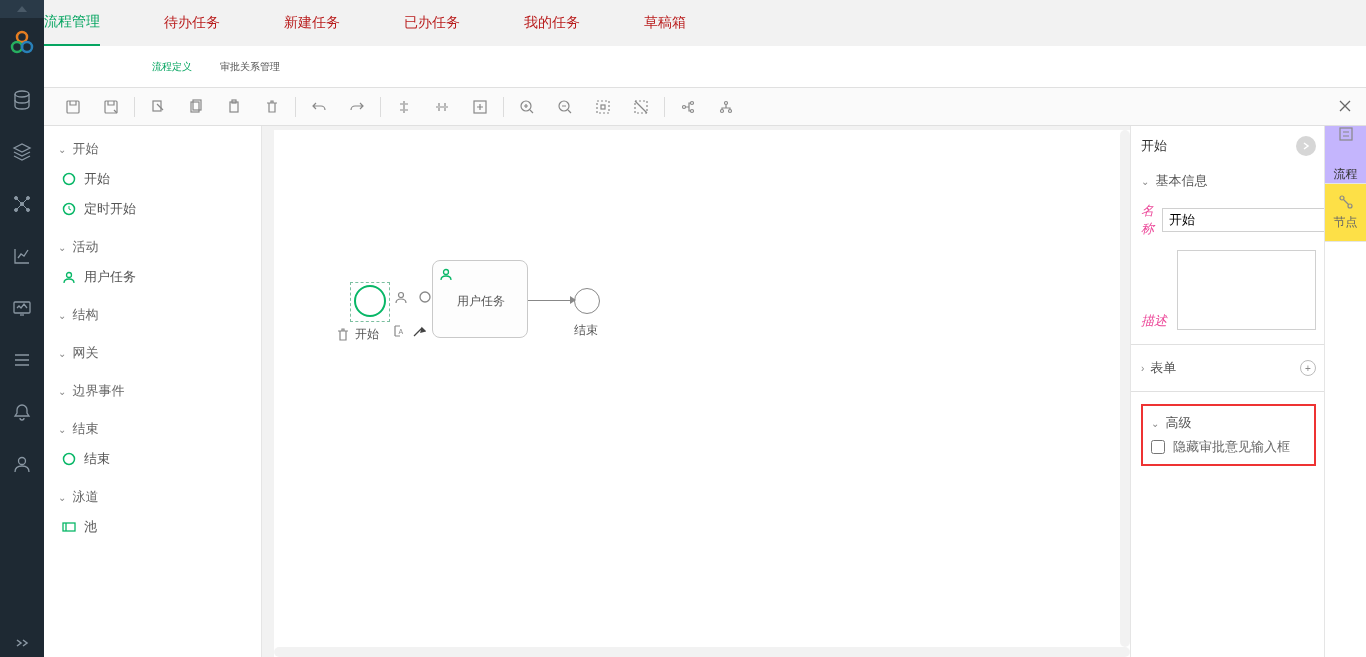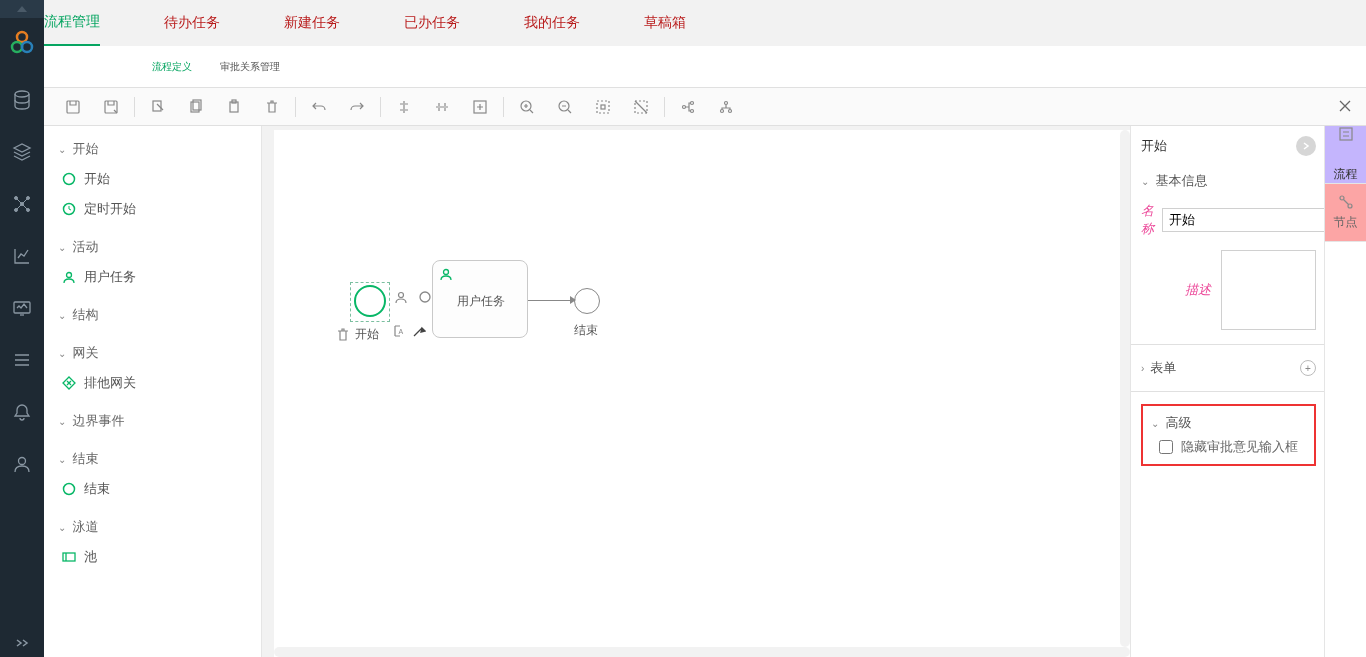--- a/index.html
+++ b/index.html
@@ -77,26 +77,26 @@
 .props-header .ttl { color: #333; font-weight: normal; }
 .props-header .tog { width: 20px; height: 20px; border-radius: 50%; background: #d6d6d6; display: flex; align-items: center; justify-content: center; cursor: pointer; }
 .sec-h { display: flex; align-items: center; gap: 6px; color: #555; padding: 6px 0; cursor: pointer; }
 .sec-h .plus { margin-left: auto; width: 16px; height: 16px; border: 1px solid #bbb; border-radius: 50%; display: flex; align-items: center; justify-content: center; font-size: 10px; color: #888; }
 .frow { display: flex; align-items: center; gap: 8px; margin: 6px 0; }
 .frow label { width: 28px; color: #ec4899; font-style: italic; }
 .frow input[type="text"] { flex: 1; height: 24px; border: 1px solid #d0d0d0; padding: 0 6px; font-size: 13px; }
 .frow textarea { flex: 1; height: 80px; border: 1px solid #d0d0d0; padding: 4px 6px; font-size: 13px; resize: none; }
 .divider { border-top: 1px solid #e0e0e0; margin: 8px -8px 8px -10px; }
 .adv-box { border: 2px solid #e33; padding: 8px; margin-top: 4px; }
-.chk { display: flex; align-items: center; gap: 8px; color: #666; justify-content: center; }
+.chk { display: flex; align-items: center; gap: 8px; color: #666; }
 .chk input { width: 14px; height: 14px; }
 
 
 .rtabs { width: 42px; background: #fff; border-left: 1px solid #e5e5e5; display: flex; flex-direction: column; }
-.rtab { height: 58px; display: flex; flex-direction: column; align-items: center; justify-content: center; gap: 4px; font-size: 12px; color: #666; border-bottom: 1px solid #e5e5e5; cursor: pointer; background:#fca5a5;}
+.rtab { height: 58px; display: flex; flex-direction: column; align-items: center; justify-content: center; gap: 4px; font-size: 12px; color: #666; border-bottom: 1px solid #e5e5e5; cursor: pointer; background:#fde047;}
 .rtab.active { background: #c4b5fd; color: #333; justify-content: space-between; }
 .rtab svg { width: 16px; height: 16px; }
 
 ::-webkit-scrollbar { width: 8px; height: 8px; }
 ::-webkit-scrollbar-thumb { background: #ccc; border-radius: 4px; }
 </style>
 </head>
 <body>
 
 <div class="app">
@@ -364,29 +364,20 @@
         <div class="pgrp">
           <div class="pgrp-h">
               <span class="chev">⌄</span>
               <span>结构</span>
             </div>
         </div>
         <div class="pgrp">
           <div class="pgrp-h">
               <span class="chev">⌄</span>
               <span>网关</span>
-            </div>
-          <div class="pitem">
-              <span class="pic">
-                <svg viewBox="0 0 14 14" stroke="#08b767" fill="none" stroke-width="1.3">
-                  <path d="M7 1l6 6-6 6-6-6z"></path>
-                  <path d="M5 5l4 4M9 5l-4 4"></path>
-                </svg>
-              </span>
-              <span>排他网关</span>
             </div>
         </div>
         <div class="pgrp">
           <div class="pgrp-h">
               <span class="chev">⌄</span>
               <span>边界事件</span>
             </div>
         </div>
         <div class="pgrp">
           <div class="pgrp-h">
@@ -491,21 +482,21 @@
         </div>
 
         <div class="sec-h">
             <span class="chev">⌄</span>
             <span>基本信息</span>
           </div>
         <div class="frow">
           <label>名称</label>
           <input type="text" value="开始" style="">
         </div>
-        <div class="frow" style="align-items:center;margin-left:44px;">
+        <div class="frow" style="align-items:flex-end;">
           <label>描述</label>
           <textarea style=""></textarea>
         </div>
 
         <div class="divider"></div>
         <div class="sec-h">
             <span class="chev">›</span>
             <span>表单</span>
             <span class="plus">+</span>
           </div>

